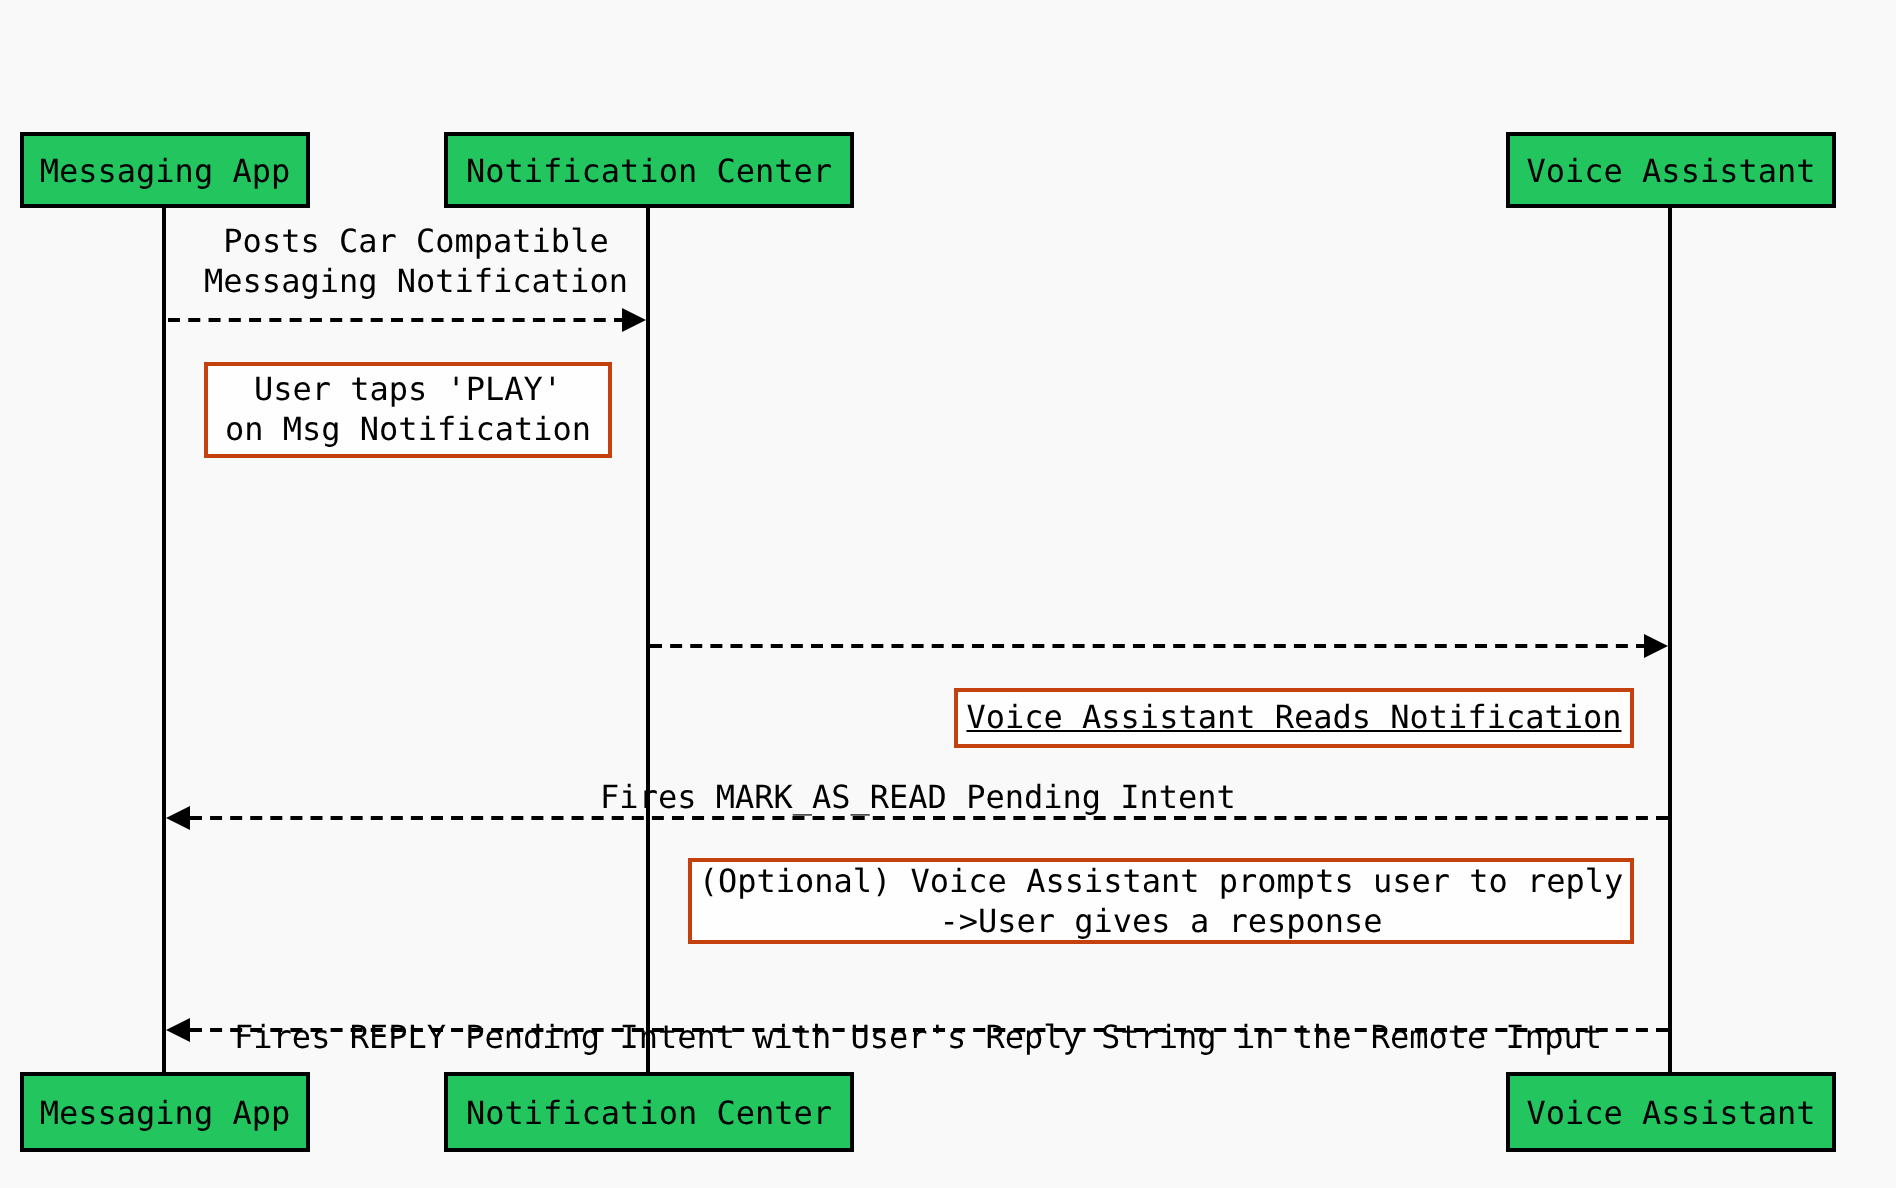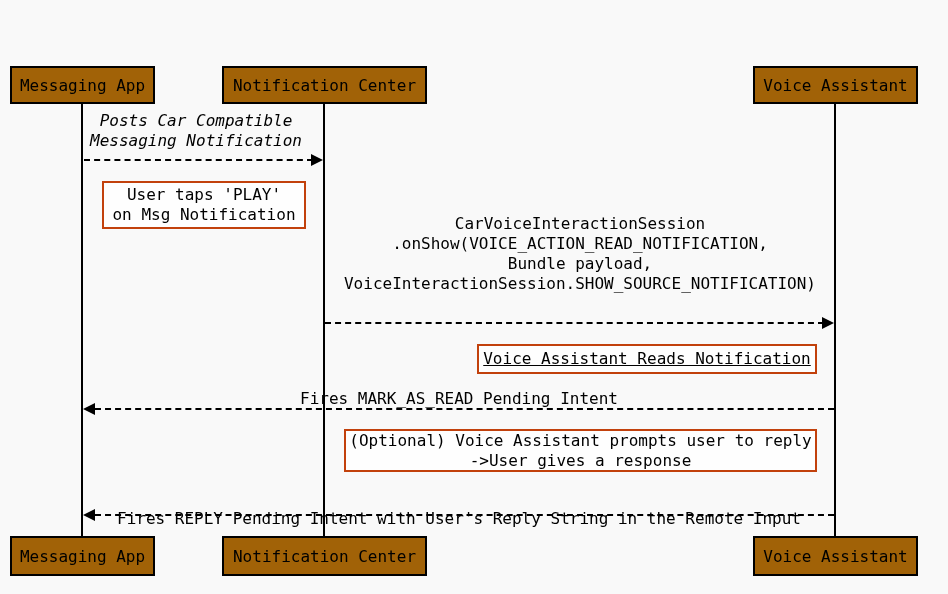--- a/index.html
+++ b/index.html
@@ -7,21 +7,21 @@
     position:relative;width:948px;height:594px;background:#F9F9F9;
     font-family:"DejaVu Sans Mono","Liberation Mono",monospace;
     font-size:16px;color:#000;overflow:hidden;
   }
   .title{
     position:absolute;left:8px;top:10px;
     background:#0000FF;color:#FFFFFF;border:2px solid #000;
     padding:1px 5px;line-height:22px;white-space:pre-line;
   }
   .actor{
-    position:absolute;background:#a16207;border:2px solid #000;
+    position:absolute;background:#22c55e;border:2px solid #000;
     box-sizing:border-box;display:flex;align-items:center;justify-content:center;
     white-space:pre;
   }
   .lifeline{
     position:absolute;top:104px;height:432px;width:0;
     border-left:2px solid #000;
   }
   .mline{position:absolute;height:0;border-top:2px dashed #000;}
   .ahead{position:absolute;width:0;height:0;}
   .ahead.right{border-top:6px solid transparent;border-bottom:6px solid transparent;border-left:12px solid #000;}
@@ -44,32 +44,28 @@
   <div class="lifeline" style="left:834px;"></div>
 
   <div class="actor" style="left:10px;top:66px;width:145px;height:38px;">Messaging App</div>
   <div class="actor" style="left:222px;top:66px;width:205px;height:38px;">Notification Center</div>
   <div class="actor" style="left:753px;top:66px;width:165px;height:38px;">Voice Assistant</div>
 
   <div class="actor" style="left:10px;top:536px;width:145px;height:40px;">Messaging App</div>
   <div class="actor" style="left:222px;top:536px;width:205px;height:40px;">Notification Center</div>
   <div class="actor" style="left:753px;top:536px;width:165px;height:40px;">Voice Assistant</div>
 
-  <div class="mlabel" style="left:72px;top:111px;width:248px;font-style:italic;">Posts Car Compatible
+  <div class="mlabel" style="left:84px;top:111px;width:248px;">Posts Car Compatible
 Messaging Notification</div>
   <div class="mline" style="left:84px;top:159px;width:229px;"></div>
   <div class="ahead right" style="left:311px;top:154px;"></div>
 
   <div class="note" style="left:102px;top:181px;width:204px;height:48px;">User taps 'PLAY'
 on Msg Notification</div>
 
-  <div class="mlabel" style="left:325px;top:214px;width:510px;">CarVoiceInteractionSession
-.onShow(VOICE_ACTION_READ_NOTIFICATION,
-Bundle payload,
-VoiceInteractionSession.SHOW_SOURCE_NOTIFICATION)</div>
   <div class="mline" style="left:325px;top:322px;width:499px;"></div>
   <div class="ahead right" style="left:822px;top:317px;"></div>
 
   <div class="note" style="left:477px;top:344px;width:340px;height:30px;text-decoration:underline;">Voice Assistant Reads Notification</div>
 
   <div class="mlabel" style="left:84px;top:389px;width:750px;">Fires MARK_AS_READ Pending Intent</div>
   <div class="mline" style="left:95px;top:408px;width:739px;"></div>
   <div class="ahead left" style="left:83px;top:403px;"></div>
 
   <div class="note" style="left:344px;top:429px;width:473px;height:43px;">(Optional) Voice Assistant prompts user to reply

